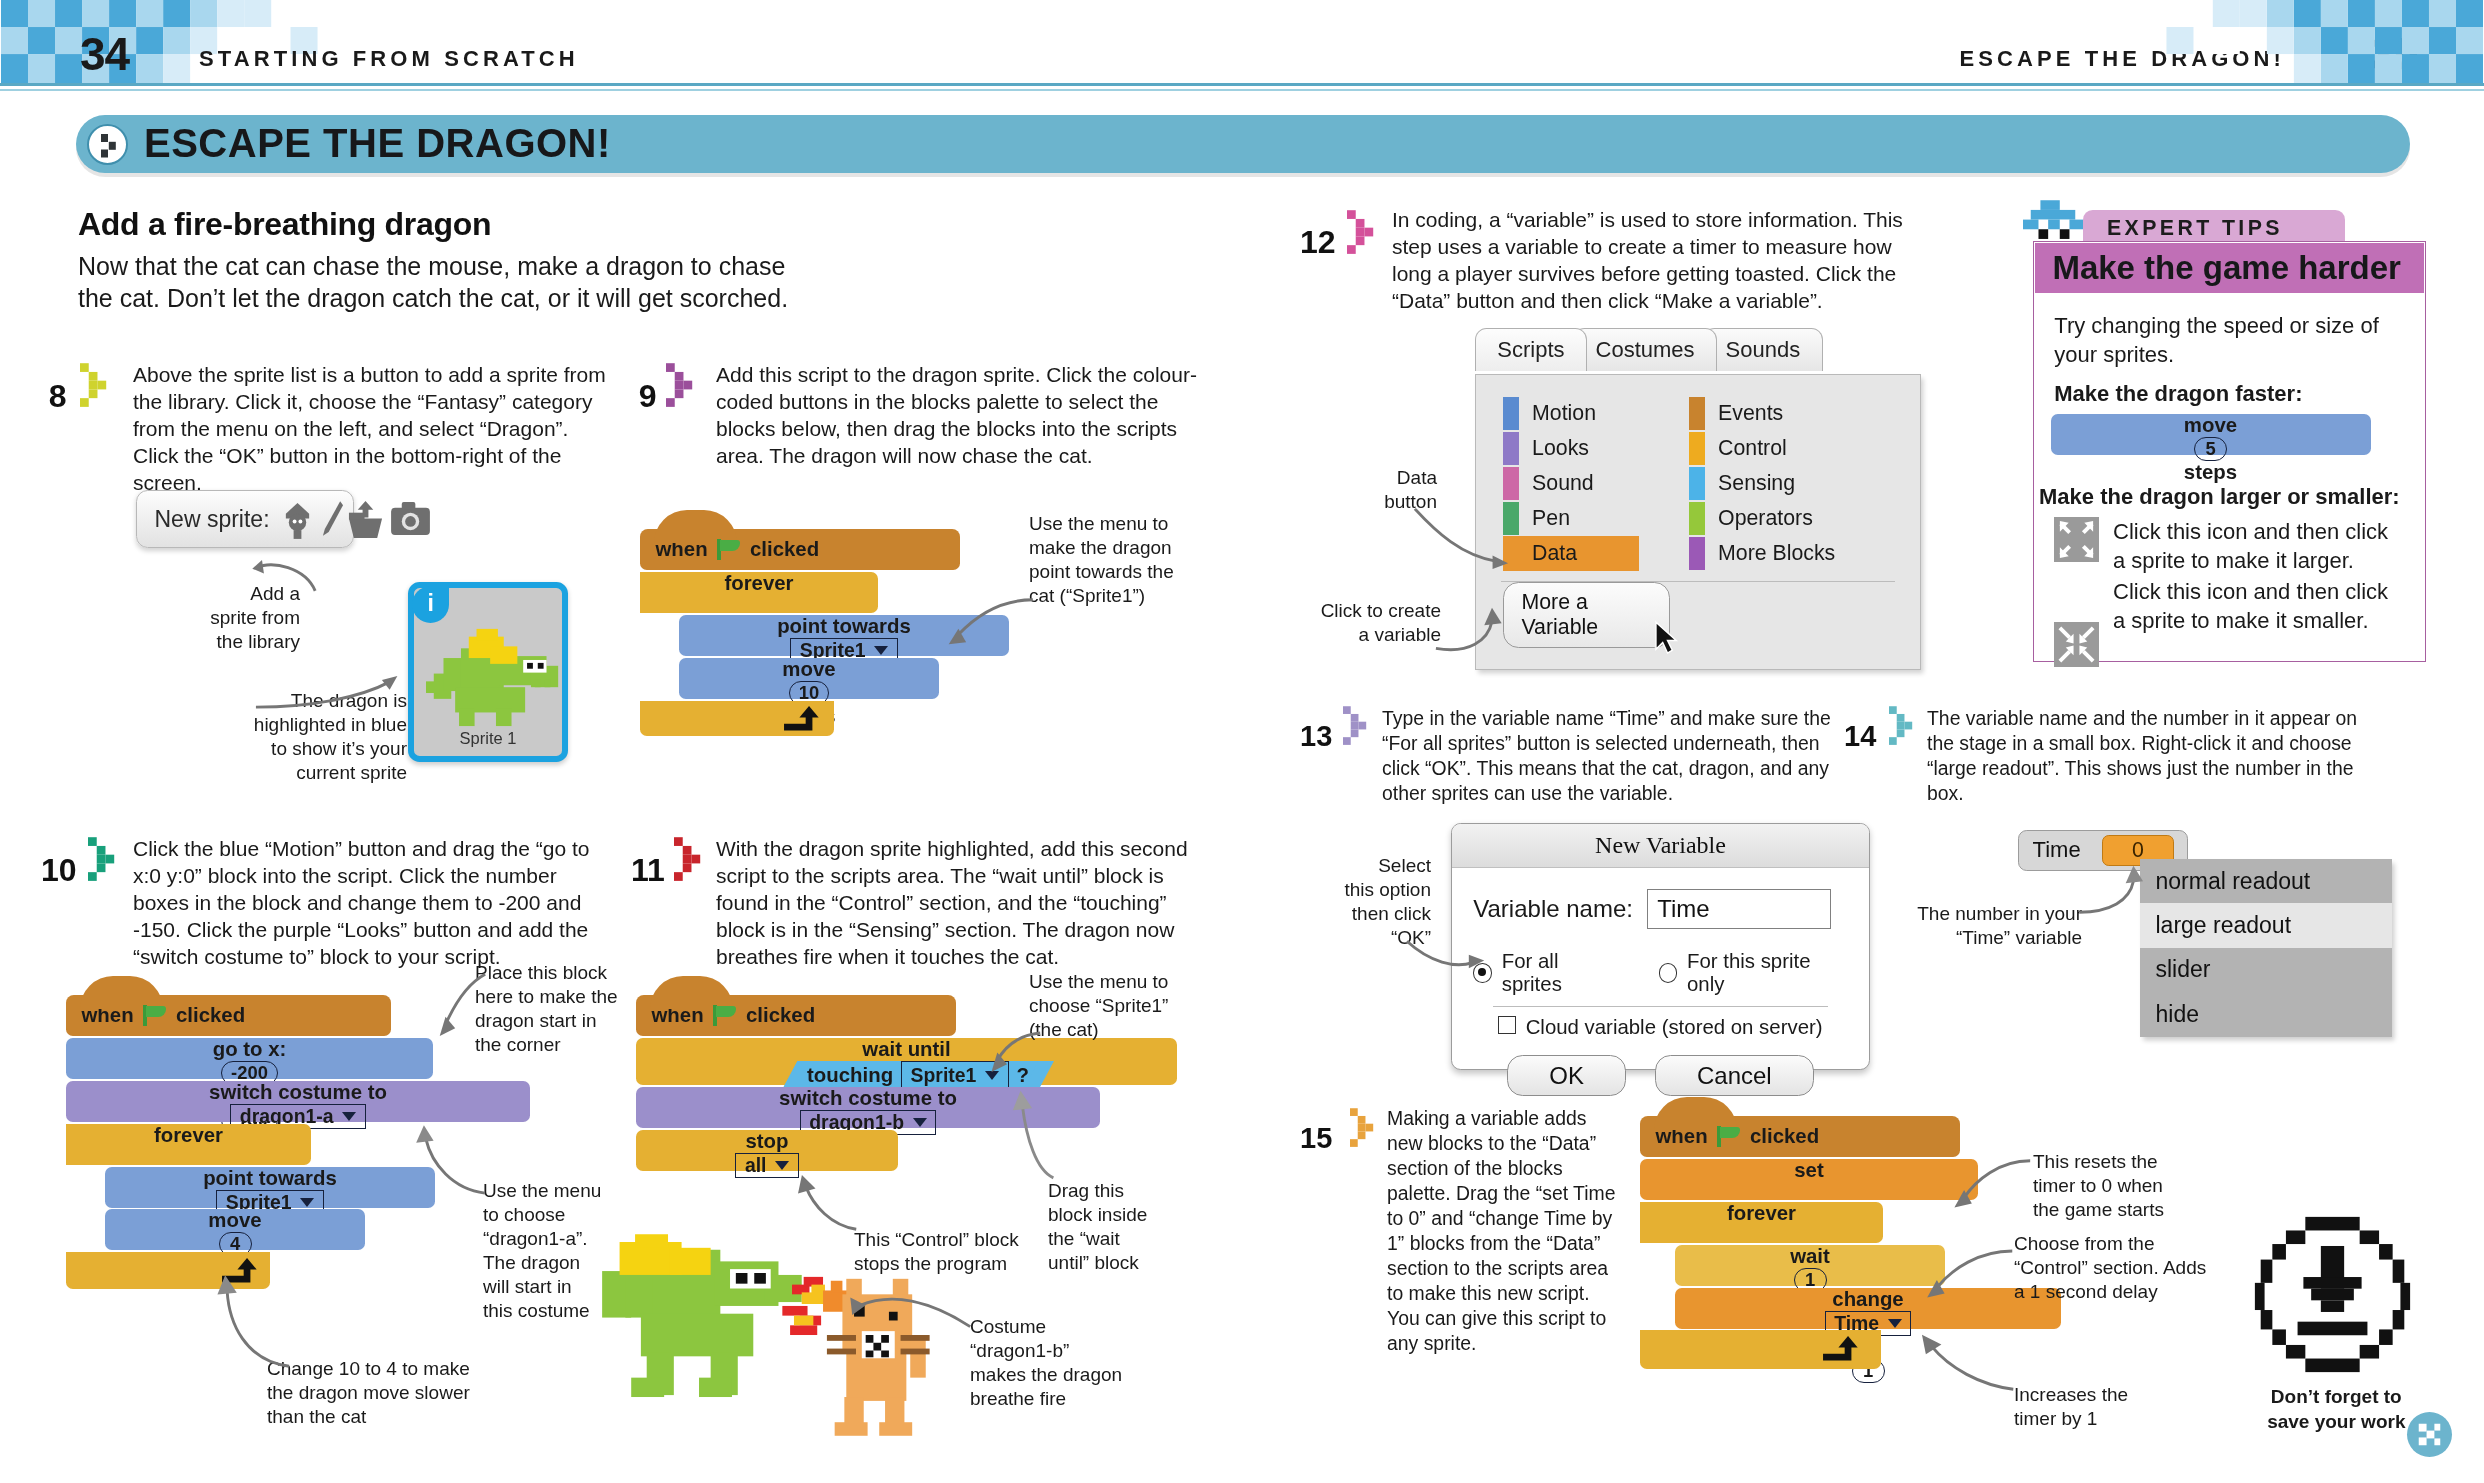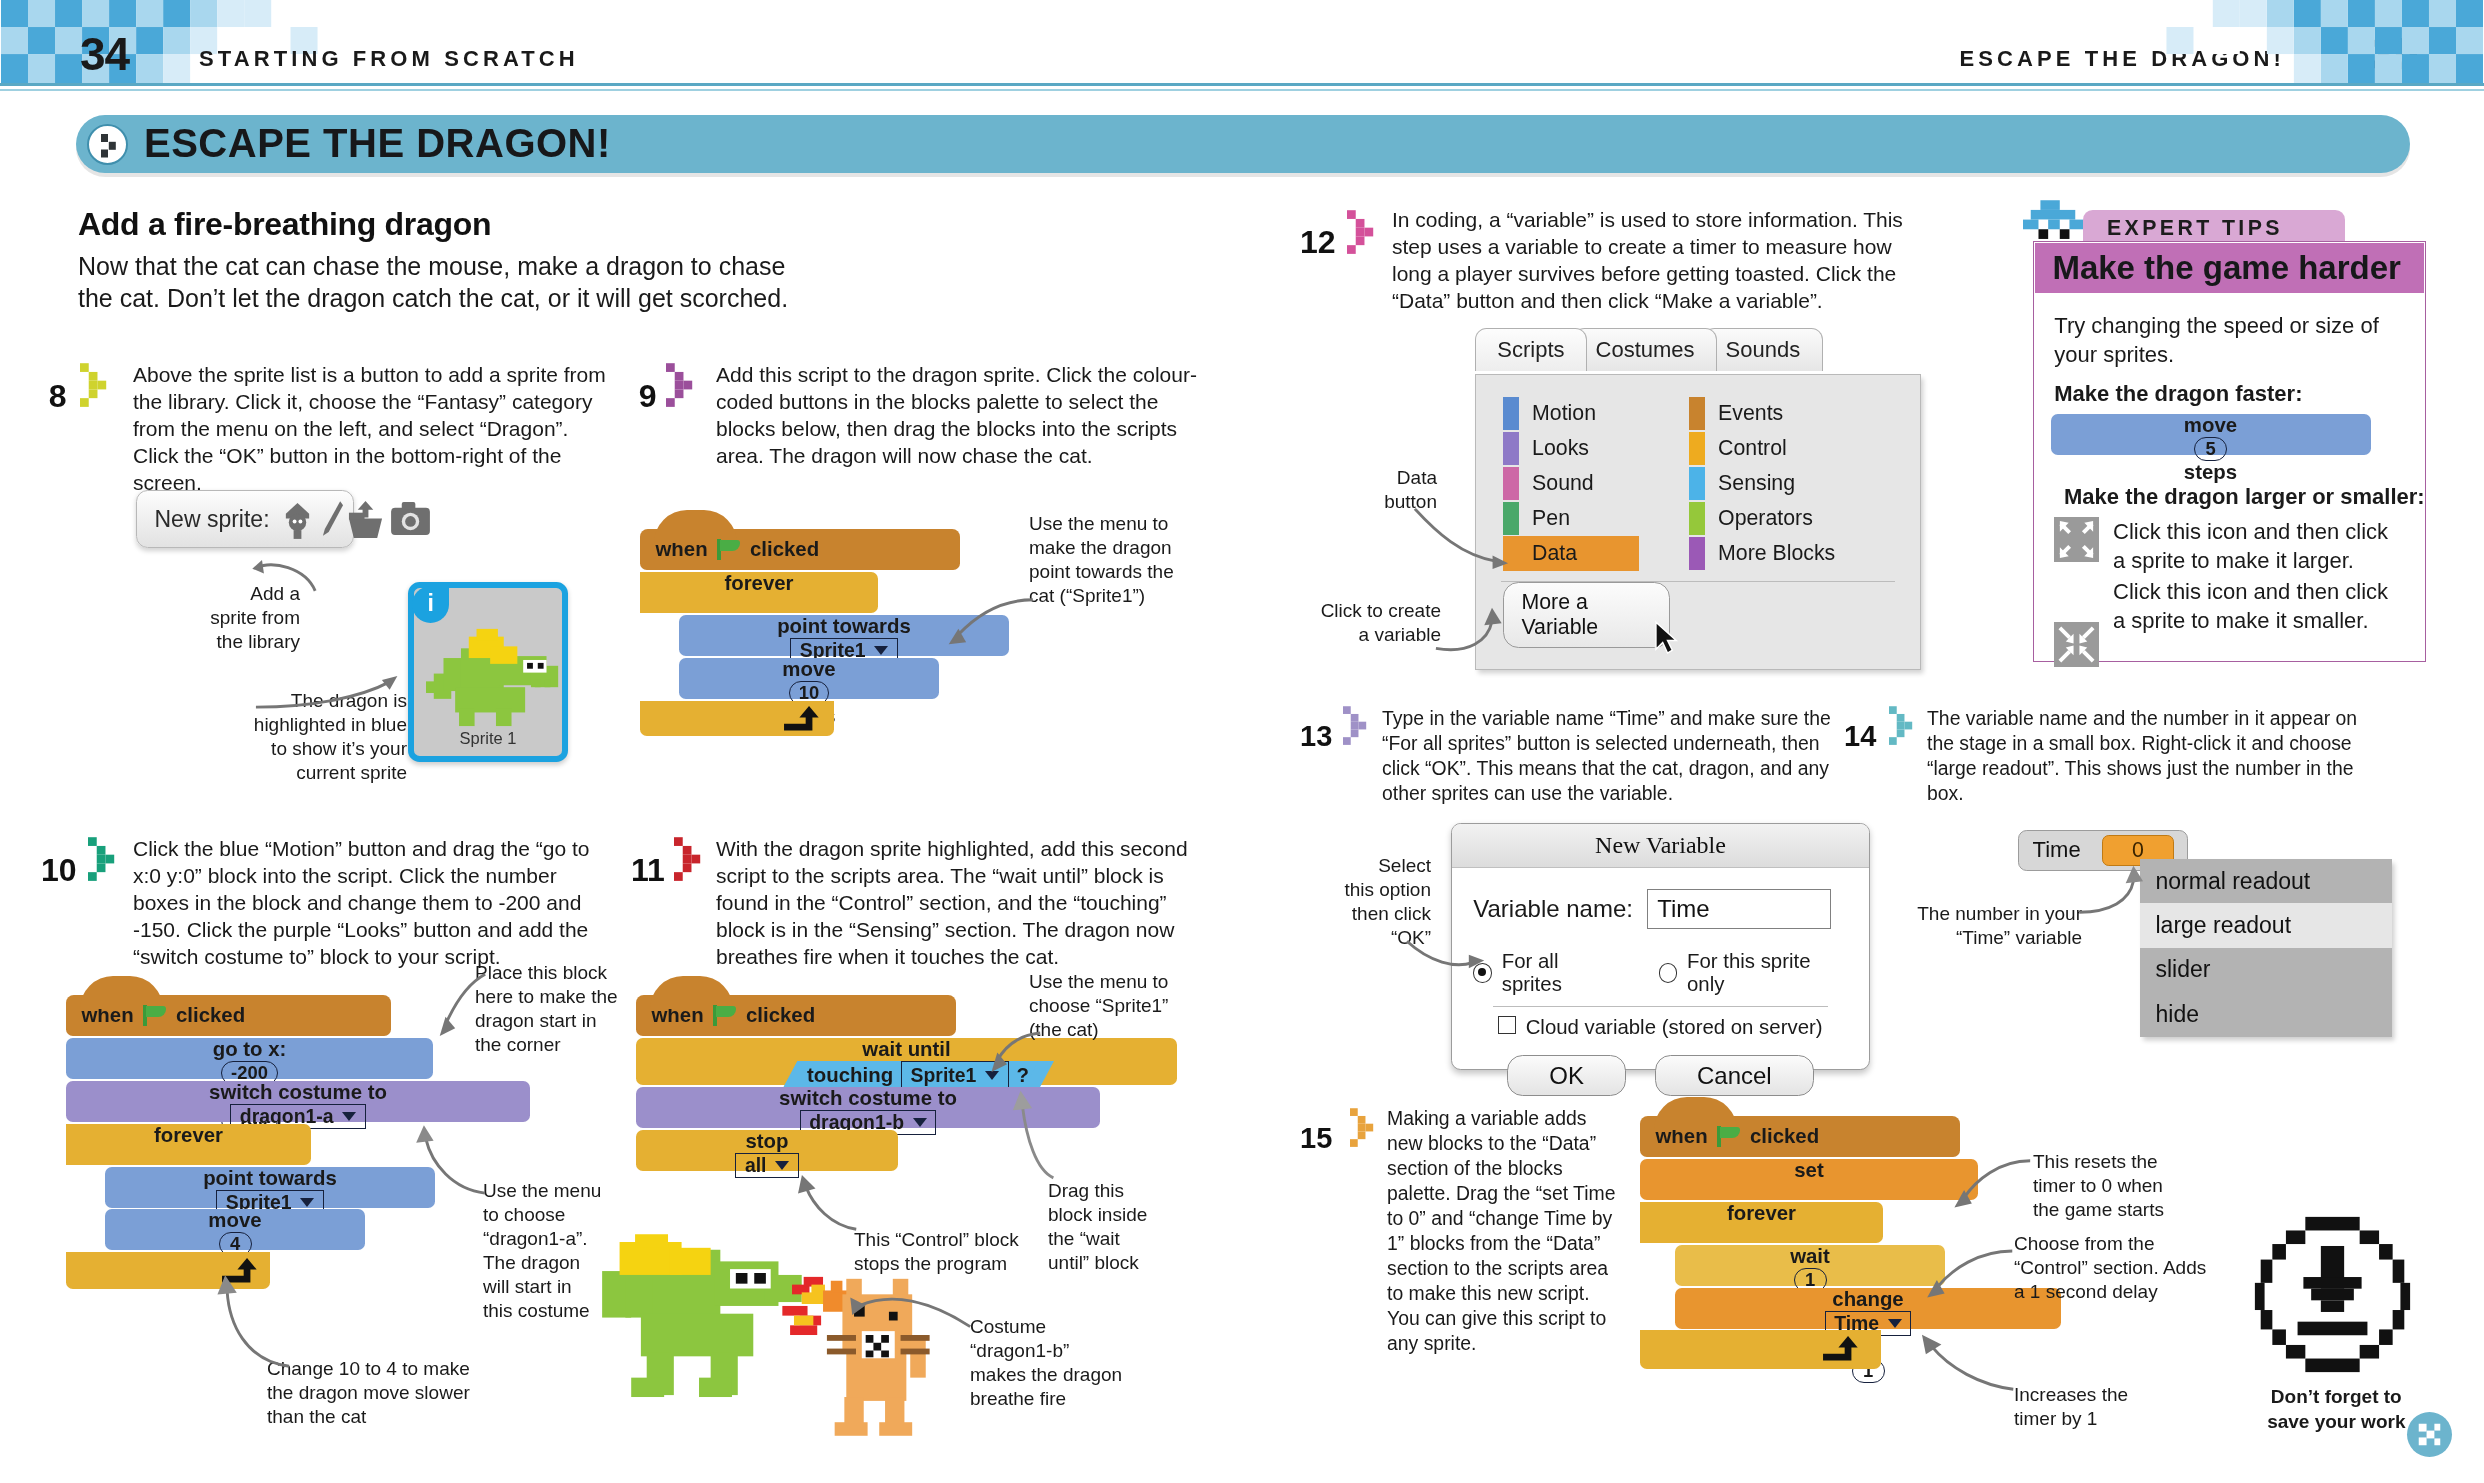--- a/index.html
+++ b/index.html
@@ -809,21 +809,21 @@
 
   <div class="abs tips-body" style="left:21.3px;top:105px;width:340px;">Try changing the speed or size of your sprites.</div>
   <div class="abs tips-body tips-bold" style="left:21.3px;top:173px;">Make the dragon faster:</div>
 
   <div class="blk blk-motion" style="position:absolute;left:17.5px;top:208px;width:320px;">
     <span>move</span>
     <span class="oval">5</span>
     <span>steps</span>
   </div>
 
-  <div class="abs tips-body tips-bold" style="left:31px;top:276px;">Make the dragon larger or smaller:</div>
+  <div class="abs tips-body tips-bold" style="left:6px;top:276px;">Make the dragon larger or smaller:</div>
 
   <div class="abs sizeicon" style="left:21.3px;top:311px;">
     <svg width="45" height="45" viewBox="0 0 46 46">
       <g stroke="#fff" stroke-width="4" fill="none">
         <path d="M16 16 L7 7"></path>
           <path d="M30 16 L39 7"></path>
           <path d="M16 30 L7 39"></path>
           <path d="M30 30 L39 39"></path>
       </g>
       <g fill="#fff">

